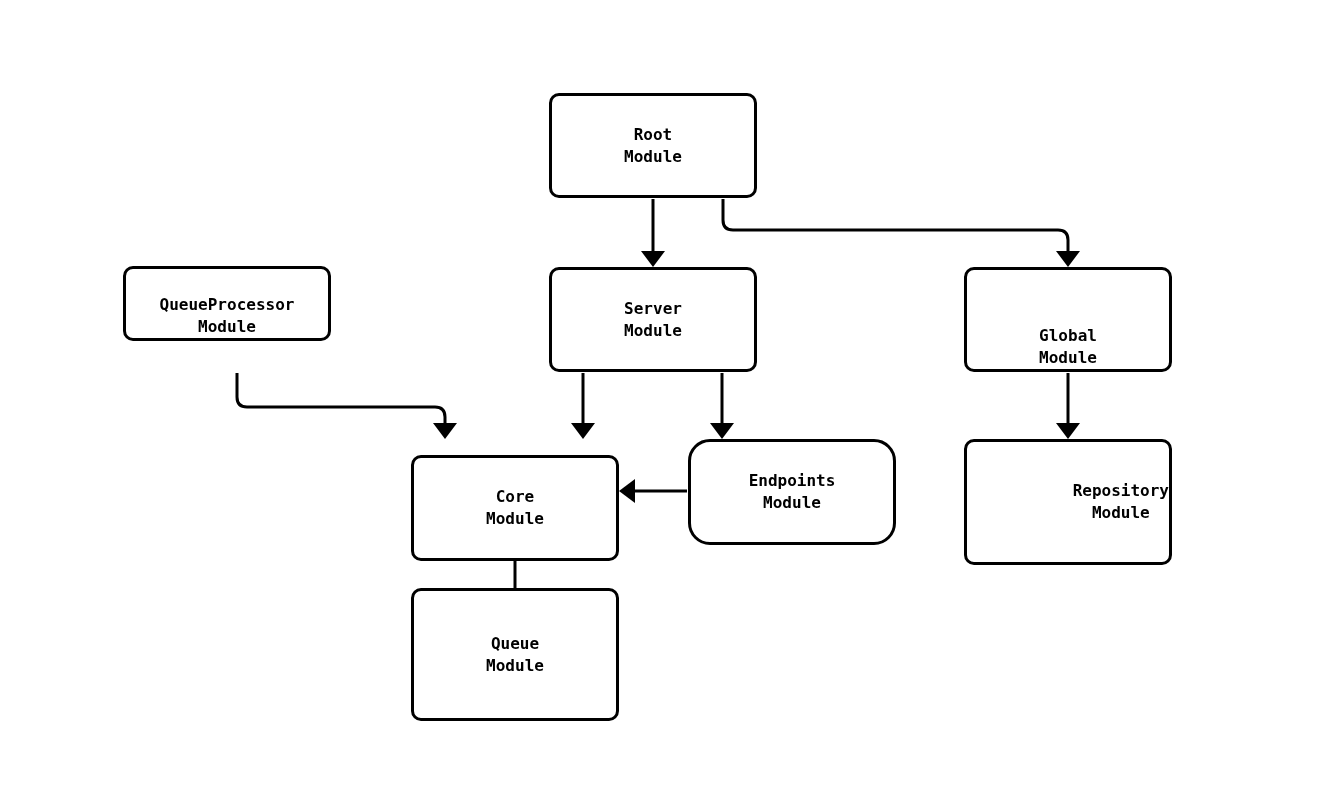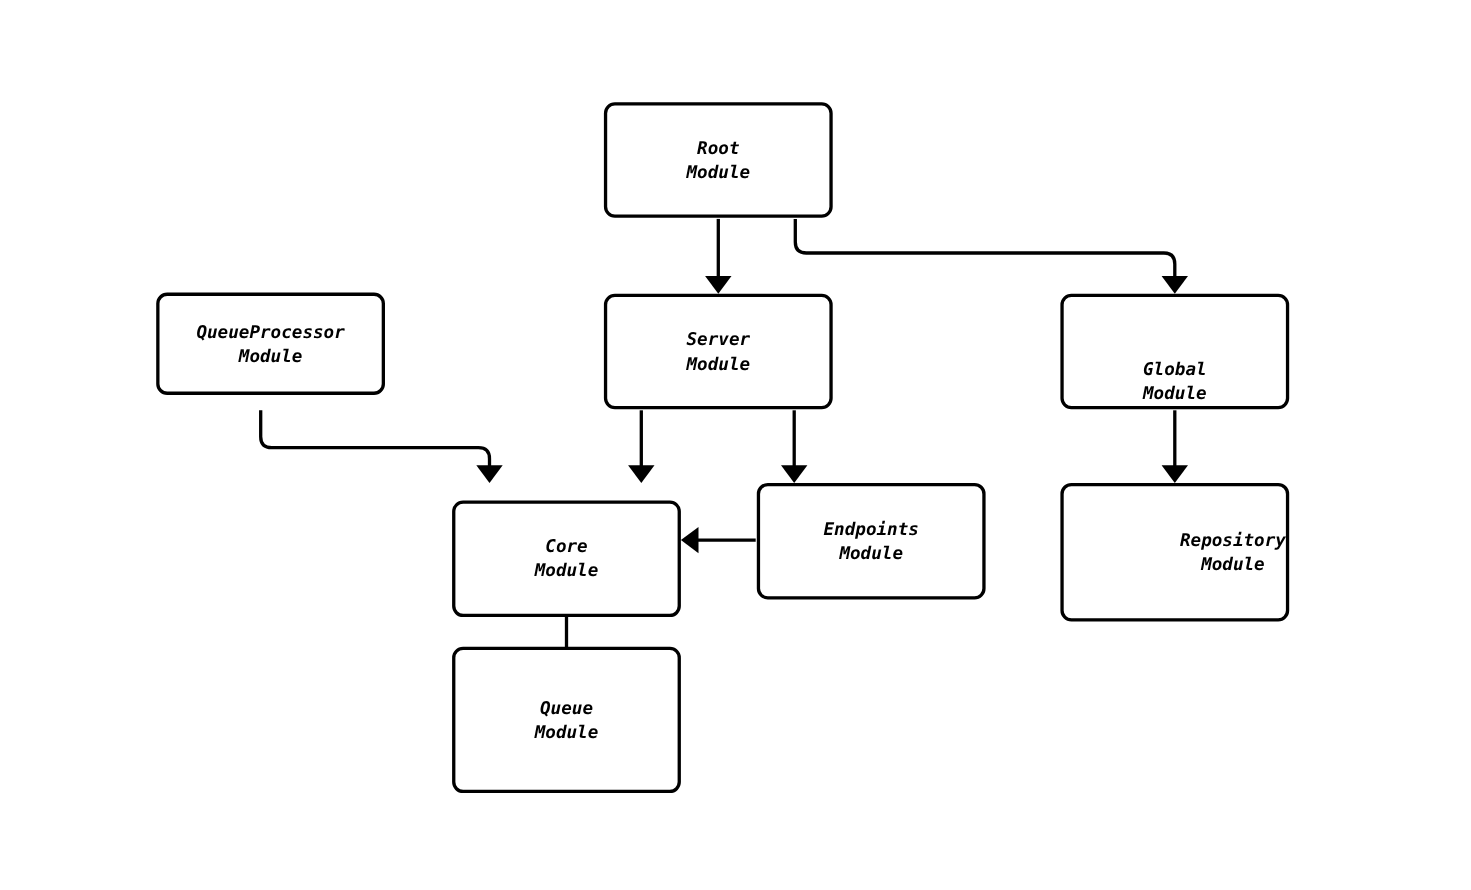--- a/index.html
+++ b/index.html
@@ -42,21 +42,20 @@
     align-items: center;
     justify-content: center;
   }
   .node .label {
     font-weight: 700;
     font-size: 16px;
     line-height: 22px;
     color: #000000;
     text-align: center;
     white-space: pre-line;
-    font-style: italic;
   }
 </style>
 </head>
 <body>
 
 <div class="canvas">
 
   <svg class="edges-svg" width="1337" height="809" viewBox="0 0 1337 809">
 
     <g>
@@ -98,41 +97,41 @@
       <path d="M515,546 L515,596"></path>
       <polygon points="503,595 527,595 515,611"></polygon>
     </g>
   </svg>
 
   <div class="node" style="left:549px; top:93px;">
     <span class="label">Root
 Module</span>
   </div>
 
-  <div class="node" style="left:142px; top:266px; height:93px;">
+  <div class="node" style="left:123px; top:266px; height:75px;align-items:flex-end;">
     <span class="label">QueueProcessor
 Module</span>
   </div>
 
   <div class="node" style="left:549px; top:267px;">
     <span class="label">Server
 Module</span>
   </div>
 
   <div class="node" style="left:964px; top:267px;align-items:flex-end;">
     <span class="label">Global
 Module</span>
   </div>
 
   <div class="node" style="left:411px; top:439px; height:106px;margin-top:16px;">
     <span class="label">Core
 Module</span>
   </div>
 
-  <div class="node" style="left:688px; top:439px; height:106px;">
+  <div class="node" style="left:688px; top:439px; height:106px;border-radius:22px;">
     <span class="label">Endpoints
 Module</span>
   </div>
 
   <div class="node" style="left:964px; top:439px; height:126px;justify-content:flex-end;">
     <span class="label">Repository
 Module</span>
   </div>
 
   <div class="node" style="left:411px; top:588px; height:133px;">

